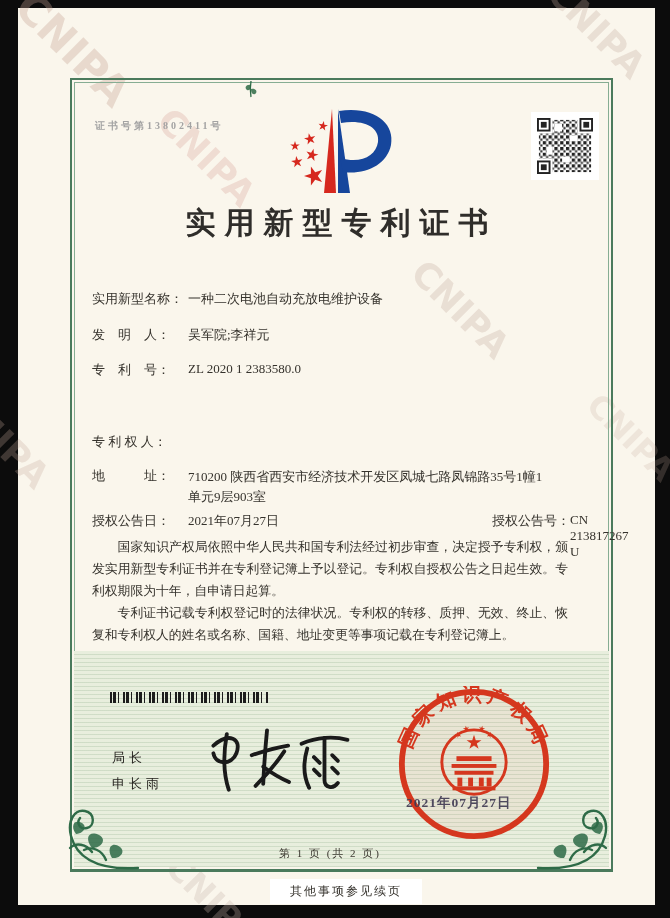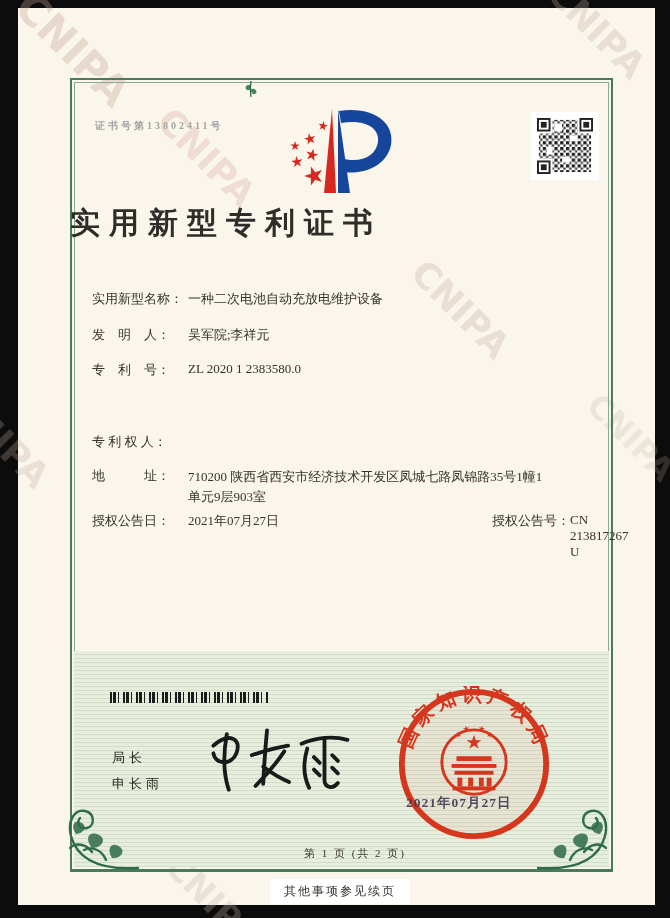--- a/index.html
+++ b/index.html
@@ -10,40 +10,40 @@
   .wm{position:absolute;font-family:"DejaVu Sans","Liberation Sans",sans-serif;font-weight:bold;
       transform:rotate(45deg);transform-origin:left top;pointer-events:none;white-space:nowrap;}
   
   .frame{position:absolute;left:70px;top:78px;width:543px;height:794px;
          border:2px solid #4a7a5c;border-bottom-width:3px;box-sizing:border-box;}
   .frame-inner{position:absolute;inset:2px;border:1px solid #86ad93;}
   .green-band{position:absolute;left:2px;right:2px;bottom:2px;height:216px;
       background-color:#e8eedd;
       background-image:repeating-linear-gradient(0deg,rgba(110,150,110,.20) 0px,rgba(110,150,110,.20) 1px,transparent 1px,transparent 4px);}
   .cert-no{position:absolute;left:95px;top:119px;font-size:10px;color:#a3a3a3;letter-spacing:3px;font-weight:bold;}
-  .title{position:absolute;left:70px;top:203px;width:543px;font-size:30px;
+  .title{position:absolute;left:70px;top:203px;width:543px;text-align:center;font-size:30px;
          font-weight:bold;color:#2f2d2a;letter-spacing:9px;}
   .qr-box{position:absolute;left:531px;top:112px;width:68px;height:68px;background:#fff;
           display:flex;align-items:center;justify-content:center;}
   .field-row{position:absolute;left:92px;font-size:13px;color:#35322c;display:flex;}
   .f-label{display:inline-block;width:96px;white-space:pre;flex:0 0 auto;}
   .f-value{display:inline-block;max-width:362px;}
   .grant-pair2{position:absolute;left:372px;top:0;display:flex;font-size:13px;margin-left:28px;}
   .paras{position:absolute;left:92px;top:536px;width:476px;font-size:12.8px;color:#35322c;
          line-height:1.72;text-align:justify;}
   .paras p{margin:0;text-indent:2em;}
   .barcode{position:absolute;left:110px;top:692px;width:158px;height:11px;
      background:repeating-linear-gradient(90deg,#1d1d1d 0 2px,transparent 2px 3px,#1d1d1d 3px 6px,transparent 6px 8px,#1d1d1d 8px 9px,transparent 9px 13px);}
   .signer{position:absolute;left:112px;top:745px;font-size:13px;color:#24221e;letter-spacing:4px;line-height:2;}
   .sig-svg{position:absolute;left:200px;top:720px;}
   .seal{position:absolute;left:396px;top:686px;width:156px;height:156px;}
   .seal-date{position:absolute;left:406px;top:794px;width:160px;font-size:13.5px;font-weight:bold;
              color:#3f3952;letter-spacing:1px;opacity:.9;}
-  .page-info{position:absolute;left:70px;top:846px;width:520px;text-align:center;font-size:11px;color:#3a372f;letter-spacing:2px;margin-left:25px;}
-  .footer-note{position:absolute;left:270px;top:879px;background:#ffffff;padding:4px 14px;
+  .page-info{position:absolute;left:70px;top:846px;width:520px;text-align:center;font-size:11px;color:#3a372f;letter-spacing:2px;}
+  .footer-note{position:absolute;left:270px;top:879px;background:#ffffff;padding:4px 20px;
                font-size:12px;color:#35322c;letter-spacing:2px;}
   .flourish{position:absolute;z-index:6;}
   .leaf-sprig{position:absolute;left:243px;top:80px;z-index:6;}
   .layer{position:absolute;inset:0;}
 </style>
 </head>
 <body>
 
 <div class="page">
 
@@ -140,20 +140,24 @@
   </div>
   <div class="field-row" style="top:512px;width:520px">
     <span class="f-label">授权公告日：</span>
     <span class="f-value">2021年07月27日</span>
     <span class="grant-pair2">
       <span class="f-label" style="width:auto">授权公告号：</span>
       <span class="f-value">CN 213817267 U</span>
     </span>
   </div>
 
+  <div class="paras">
+    <p>国家知识产权局依照中华人民共和国专利法经过初步审查，决定授予专利权，颁发实用新型专利证书并在专利登记簿上予以登记。专利权自授权公告之日起生效。专利权期限为十年，自申请日起算。</p>
+    <p>专利证书记载专利权登记时的法律状况。专利权的转移、质押、无效、终止、恢复和专利权人的姓名或名称、国籍、地址变更等事项记载在专利登记簿上。</p>
+  </div>
 
   <div class="barcode"></div>
 
   <div class="signer">
     <div>局长</div>
     <div>申长雨</div>
   </div>
 
   <svg class="sig-svg" width="158" height="80" viewBox="0 0 165 78">
     <g stroke="#1a1a1a" stroke-width="4" fill="none" stroke-linecap="round">

